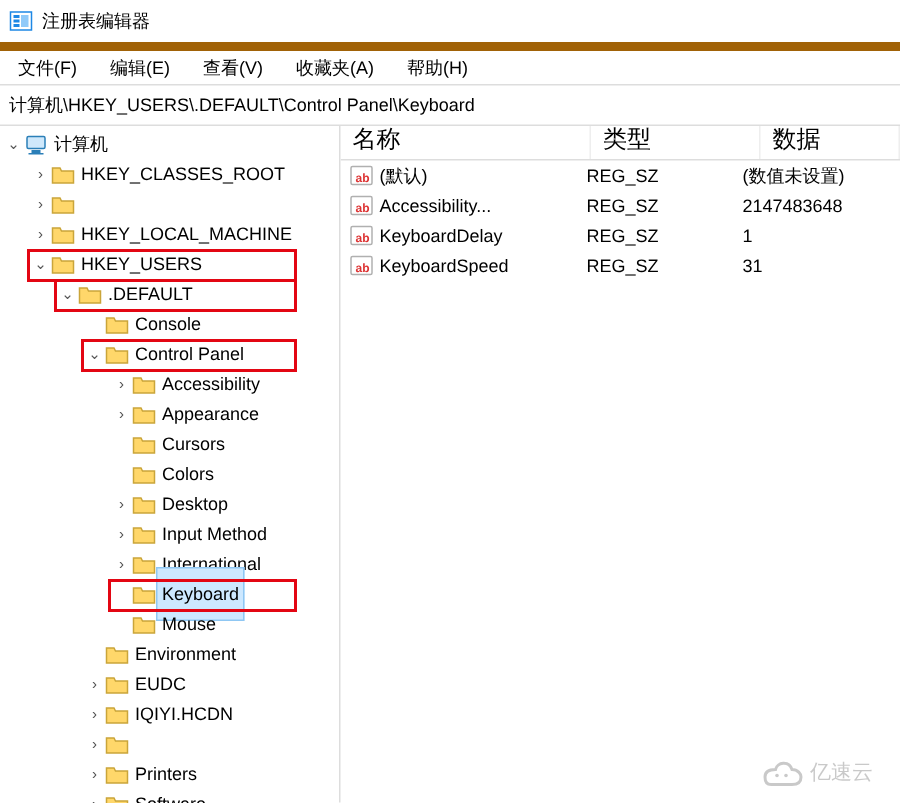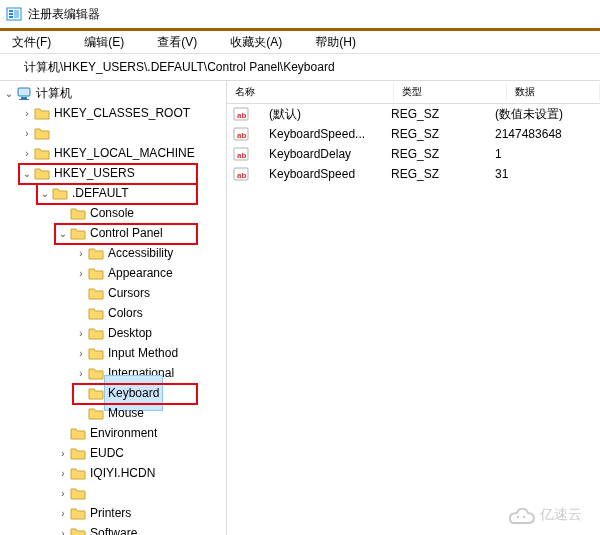--- a/index.html
+++ b/index.html
@@ -1,30 +1,30 @@
 <!DOCTYPE html>
 <html><head>
 <meta charset="utf-8">
 <style>
   html,body{margin:0;padding:0;font-family:"Microsoft YaHei","Segoe UI",sans-serif;font-size:12px;color:#000;background:#fff;width:600px;height:535px;overflow:hidden}
-  .titlebar{height:28px;display:flex;align-items:center;padding:0 6px;gap:6px;border-bottom:3px solid #a16207}
+  .titlebar{height:28px;display:flex;align-items:center;padding:0 6px;gap:6px;border-bottom:6px solid #a16207}
   .titlebar .title{font-size:12px}
-  .menubar{height:22px;display:flex;align-items:center;padding:0 4px;gap:17px;border-bottom:1px solid #ddd}
+  .menubar{height:22px;display:flex;align-items:center;padding:0 4px;gap:6px;border-bottom:1px solid #ddd}
   .menubar .mitem{padding:2px 8px;cursor:default}
-  .addrbar{height:22px;display:flex;align-items:center;padding:2px 24px;border-bottom:1px solid #ddd;font-size:12px;color:#000}
+  .addrbar{height:22px;display:flex;align-items:center;padding:2px 6px;border-bottom:1px solid #ddd;font-size:12px;color:#000}
   .content{display:flex;height:calc(535px - 28px - 22px - 22px - 2px)}
   .treepane{width:226px;border-right:1px solid #ddd;overflow:auto;padding-top:2px}
   .listpane{flex:1;overflow:auto}
-  .listhead{display:flex;border-bottom:1px solid #ddd;height:22px;align-items:center;font-size:10px;color:#000}
+  .listhead{display:flex;border-bottom:1px solid #ddd;height:22px;align-items:flex-end;font-size:16px;color:#000}
   .lh-col{padding:2px 8px;border-right:1px solid #eee}
   .lh-name{width:150px}
   .lh-type{width:96px}
   .lh-data{flex:1}
   .row{display:flex;align-items:center;height:20px;font-size:12px}
-  .row .c-name{width:150px;padding-left:6px;display:flex;align-items:center;gap:20px;overflow:hidden;white-space:nowrap;text-overflow:ellipsis}
+  .row .c-name{width:150px;padding-left:6px;display:flex;align-items:center;gap:4px;overflow:hidden;white-space:nowrap;text-overflow:ellipsis}
   .row .c-type{width:96px;padding-left:8px}
   .row .c-data{flex:1;padding-left:8px}
   
   .tnode{white-space:nowrap}
   .trow{display:flex;align-items:center;height:20px;cursor:default;position:relative}
   .tgl{width:14px;text-align:center;color:#555;font-size:10px;user-select:none}
   .tlabel{padding:1px 4px}
   .selected{background:#cde8ff;border:1px solid #8fc7f3;padding:10px 3px}
   .folder{width:16px;height:14px;display:inline-block;flex:0 0 16px}
   .folder svg{display:block}
@@ -306,21 +306,21 @@
           </div>
           <div class="c-type">REG_SZ</div>
           <div class="c-data">(数值未设置)</div>
         </div>
         <div class="row">
           <div class="c-name">
             <span class="regval"><svg width="16" height="16" viewBox="0 0 16 16">
                 <rect x="1" y="2" width="14" height="12" rx="1" fill="#fff" stroke="#b0b0b0"></rect>
                 <text x="4" y="12" font-size="8" fill="#d33" font-weight="bold">ab</text>
               </svg></span>
-            <span>KeyboardSpeed...</span>
+            <span>Accessibility...</span>
           </div>
           <div class="c-type">REG_SZ</div>
           <div class="c-data">2147483648</div>
         </div>
         <div class="row">
           <div class="c-name">
             <span class="regval"><svg width="16" height="16" viewBox="0 0 16 16">
                 <rect x="1" y="2" width="14" height="12" rx="1" fill="#fff" stroke="#b0b0b0"></rect>
                 <text x="4" y="12" font-size="8" fill="#d33" font-weight="bold">ab</text>
               </svg></span>

